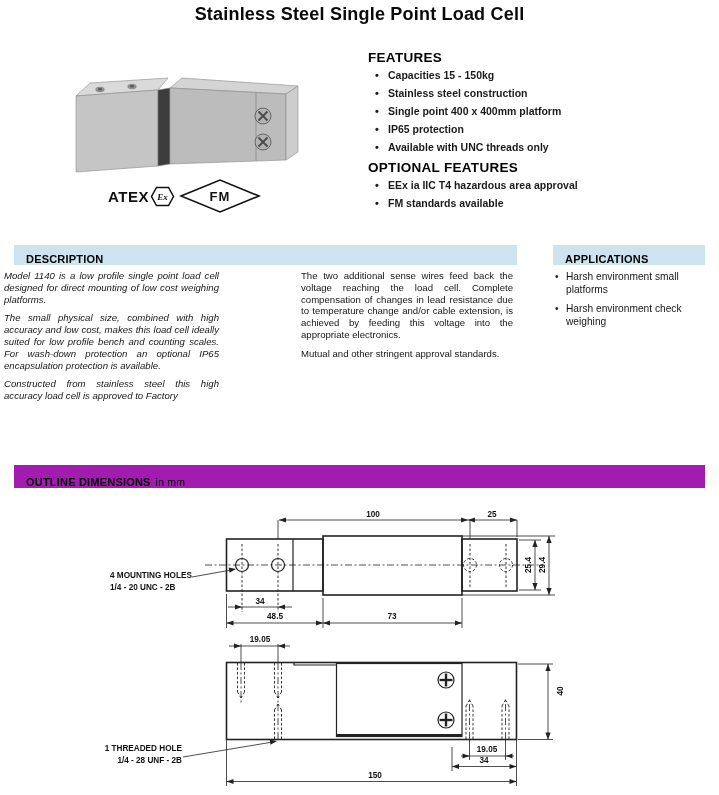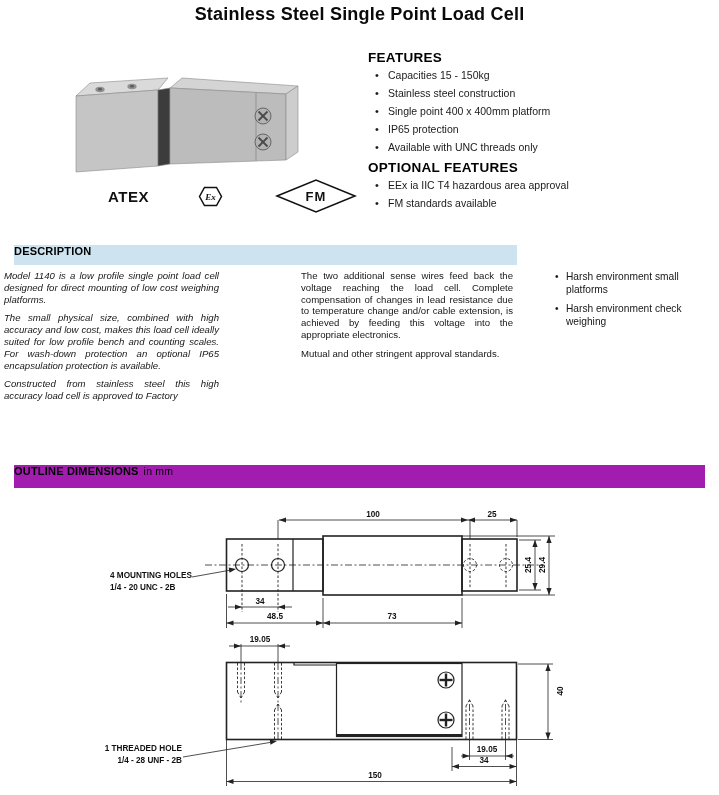--- a/index.html
+++ b/index.html
@@ -10,43 +10,43 @@
     font-family:"Liberation Sans", sans-serif; color:#111;
   }
   .title {
     position:absolute; top:4px; left:0; width:719px;
     text-align:center; font-size:18px; font-weight:bold; color:#0a0a0a;
     letter-spacing:0.2px;
   }
   
   .photo { position:absolute; left:70px; top:64px; }
   
-  .logos { position:absolute; left:108px; top:178px; display:flex; align-items:center;gap:48px; }
+  .logos { position:absolute; left:108px; top:178px; display:flex; align-items:center; }
   .atex-word { font-size:15px; font-weight:bold; letter-spacing:0.5px; }
   .logos svg { display:block; }
   .hex-svg { margin-left:1px; }
   .fm-svg { margin-left:4px; }
   
   .features { position:absolute; left:368px; top:50px; width:340px; }
   .feat-heading {
     font-size:13.5px; font-weight:800; letter-spacing:0.3px; color:#000;
     margin-bottom:5px;
   }
-  .feat-list { list-style:none; margin-bottom:4px; }
+  .feat-list { list-style:none; margin-bottom:4px;font-weight:bold; }
   .feat-list li {
     position:relative; padding-left:20px; font-size:10.5px; color:#1a1a1a;
     margin-bottom:6.5px; line-height:11.5px;
   }
   .feat-list li::before {
     content:"\2022"; position:absolute; left:7px; top:0; font-size:11px;
   }
   
   .secbar {
     position:absolute; height:20px; background:#cde3f0;
-    display:flex; align-items:flex-start; 
+    display:flex; align-items:flex-end; padding-left:12px;
     font-size:11px; font-weight:bold; color:#000; letter-spacing:0.2px;
   }
   .bar-desc { left:14px; top:245px; width:503px; }
   .bar-apps { left:553px; top:245px; width:152px; }
   .bar-outline { left:14px; top:465px; width:691px; height:23px; }
   .unit-note { font-weight:normal; margin-left:5px; font-size:10.5px; }
   
   .dcol {
     position:absolute; top:270px; width:215px;
     font-size:9.6px; line-height:11.8px; text-align:justify; color:#161616;
@@ -130,20 +130,23 @@
     <div class="feat-heading">OPTIONAL FEATURES</div>
     <ul class="feat-list">
       <li>EEx ia IIC T4 hazardous area approval</li>
       <li>FM standards available</li>
     </ul>
   </div>
 
   <div class="secbar bar-desc" style="background: rgb(205, 227, 240);">
     <span>DESCRIPTION</span>
   </div>
+  <div class="secbar bar-apps" style="background: rgb(205, 227, 240);">
+    <span>APPLICATIONS</span>
+  </div>
 
   <div class="dcol col1">
     <p>Model 1140 is a low profile single point load cell designed for direct mounting of low cost weighing platforms.</p>
     <p>The small physical size, combined with high accuracy and low cost, makes this load cell ideally suited for low profile bench and counting scales. For wash-down protection an optional IP65 encapsulation protection is available.</p>
     <p>Constructed from stainless steel this high accuracy load cell is approved to Factory</p>
   </div>
   <div class="dcol col2">
     <p>The two additional sense wires feed back the voltage reaching the load cell. Complete compensation of changes in lead resistance due to temperature change and/or cable extension, is achieved by feeding this voltage into the appropriate electronics.</p>
     <p>Mutual and other stringent approval standards.</p>
   </div>

